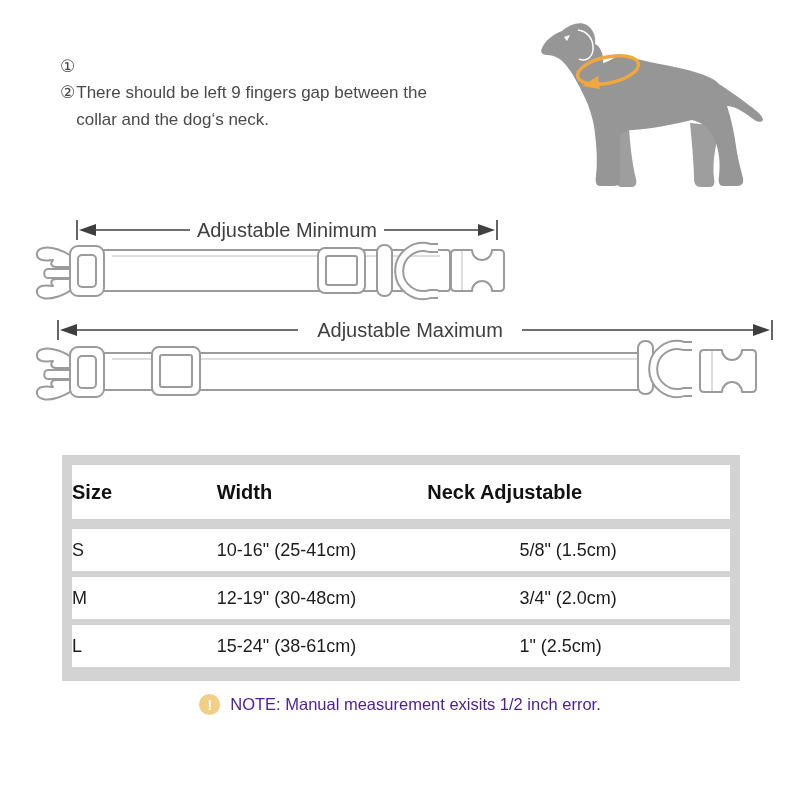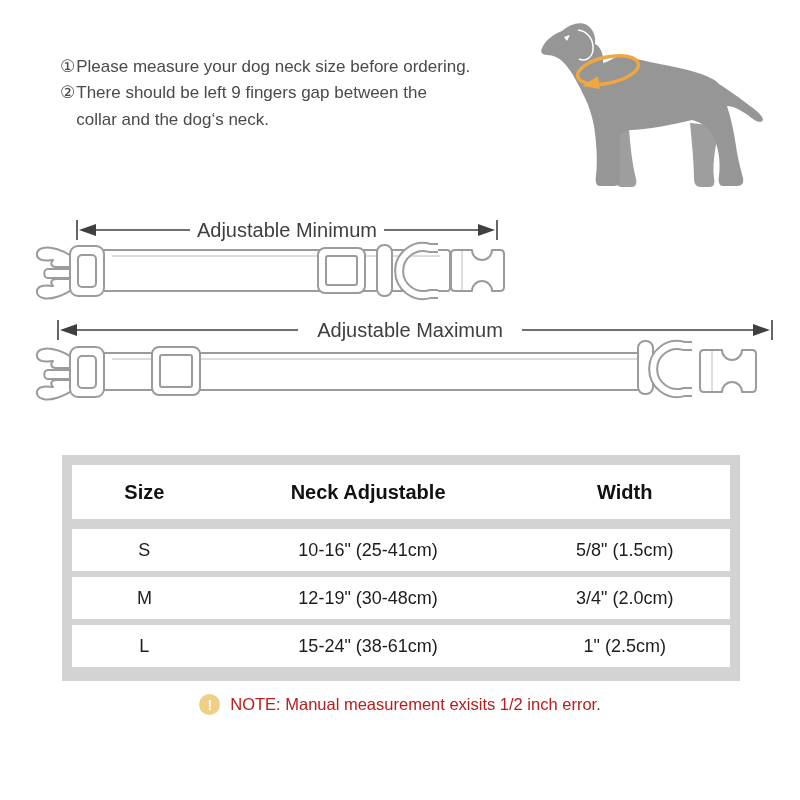--- a/index.html
+++ b/index.html
@@ -22,39 +22,38 @@
   .dim-stroke{stroke:#3f3f3f;stroke-width:1.6;fill:none;}
   .collar-stroke{stroke:#9b9b9b;stroke-width:2;fill:#ffffff;stroke-linejoin:round;}
   .collar-thin{stroke:#bcbcbc;stroke-width:1;fill:none;}
 
   
   .size-table{position:absolute;left:62px;top:455px;width:678px;background:#d3d3d3;padding:10px 10px 14px 10px;box-sizing:border-box;}
   .t-row{display:flex;background:#ffffff;align-items:center;}
   .t-header{height:54px;font-weight:bold;font-size:20px;color:#111;margin-bottom:10px;}
   .t-body .t-row{height:42px;font-size:18px;color:#1d1d1d;}
   .t-body .t-row + .t-row{margin-top:6px;}
-  .t-cell{text-align:center;}
+  .t-cell{}
   .col-size{width:22%;}
   .col-neck{width:46%;}
   .col-width{width:32%;}
 
   
   .note{position:absolute;left:0;top:694px;width:800px;display:flex;justify-content:center;align-items:center;gap:10px;}
   .note-icon{width:21px;height:21px;border-radius:50%;background:#f1cf84;color:#ffffff;font-weight:bold;font-size:14px;display:flex;align-items:center;justify-content:center;}
-  .note-text{font-size:16.5px;color:#b91c1c;}
+  .note-text{font-size:16.5px;color:#4c1d95;}
 </style>
 </head>
 <body>
 
 <div class="canvas">
 
   <div class="instructions">
     <div class="instruction-item">
       <span class="instruction-number">①</span>
-      <span class="instruction-text">Please measure your dog neck size before ordering.</span>
     </div>
     <div class="instruction-item">
       <span class="instruction-number">②</span>
       <span class="instruction-text">There should be left 9 fingers gap between the
 collar and the dog‘s neck.</span>
     </div>
   </div>
 
   <svg class="dog-figure" viewBox="0 0 270 200">
 
@@ -156,22 +155,22 @@
       <g>
         <path class="collar-stroke" d="M 700,42 Q700,38 704,38 L 722,38 A 10,10 0 0 0 742,38 L 752,38 Q756,38 756,42 L 756,76 Q756,80 752,80 L 742,80 A 10,10 0 0 0 722,80 L 704,80 Q700,80 700,76 Z"></path>
         <line class="collar-thin" x1="712" y1="39" x2="712" y2="79" stroke="#9b9b9b"></line>
       </g>
     </g>
   </svg>
 
   <div class="size-table">
     <div class="t-row t-header">
       <div class="t-cell col-size">Size</div>
+      <div class="t-cell col-width">Width</div>
       <div class="t-cell col-neck">Neck Adjustable</div>
-      <div class="t-cell col-width">Width</div>
     </div>
     <div class="t-body">
       <div class="t-row">
         <div class="t-cell col-size">S</div>
         <div class="t-cell col-neck">10-16" (25-41cm)</div>
         <div class="t-cell col-width">5/8" (1.5cm)</div>
       </div>
       <div class="t-row">
         <div class="t-cell col-size">M</div>
         <div class="t-cell col-neck">12-19" (30-48cm)</div>

